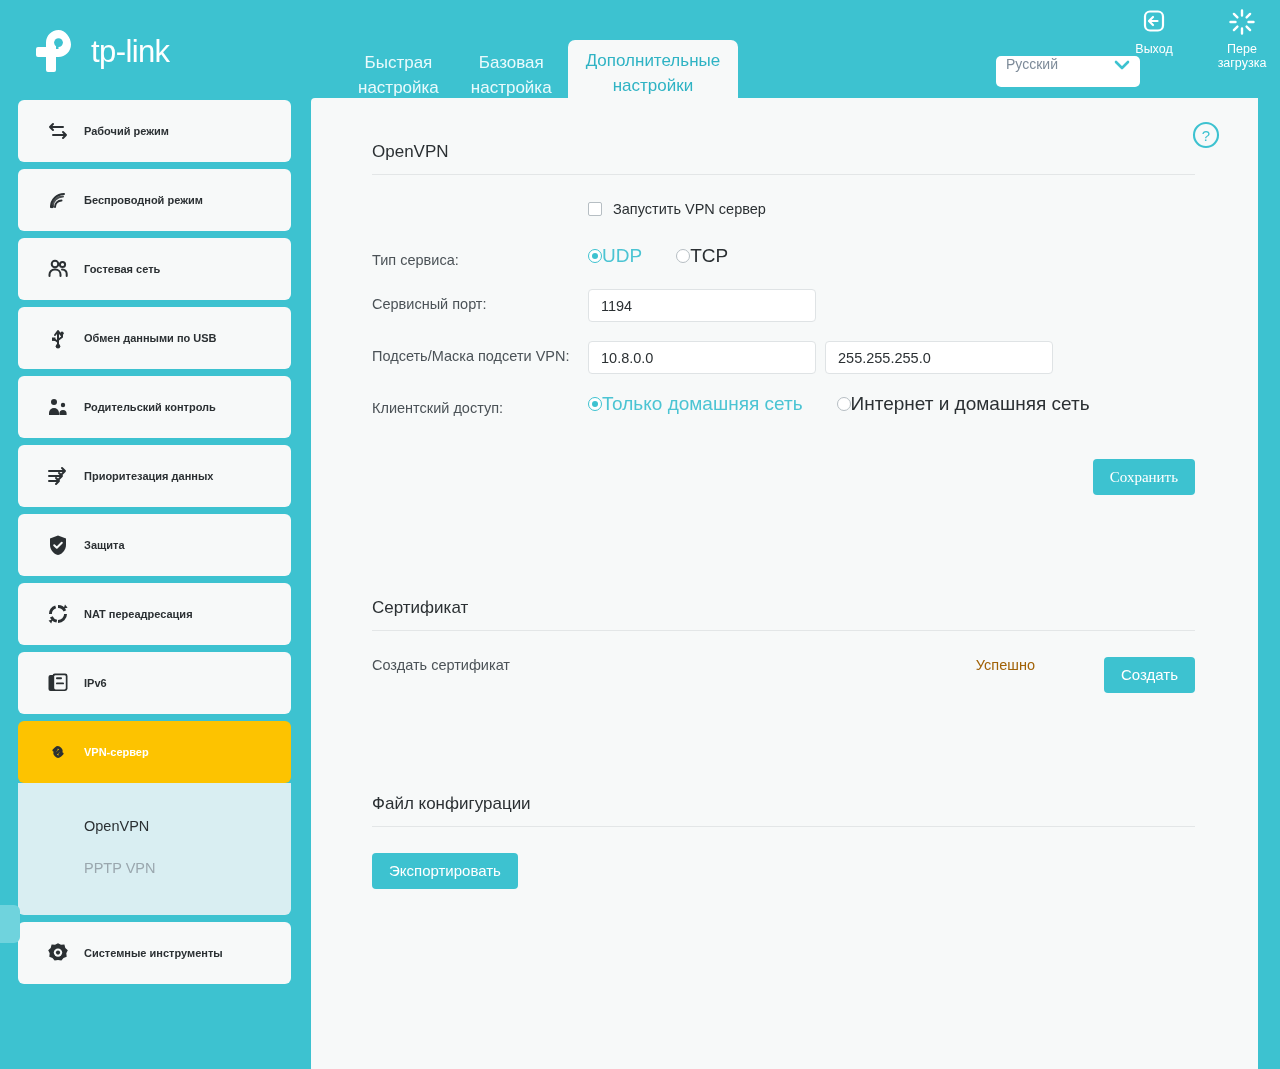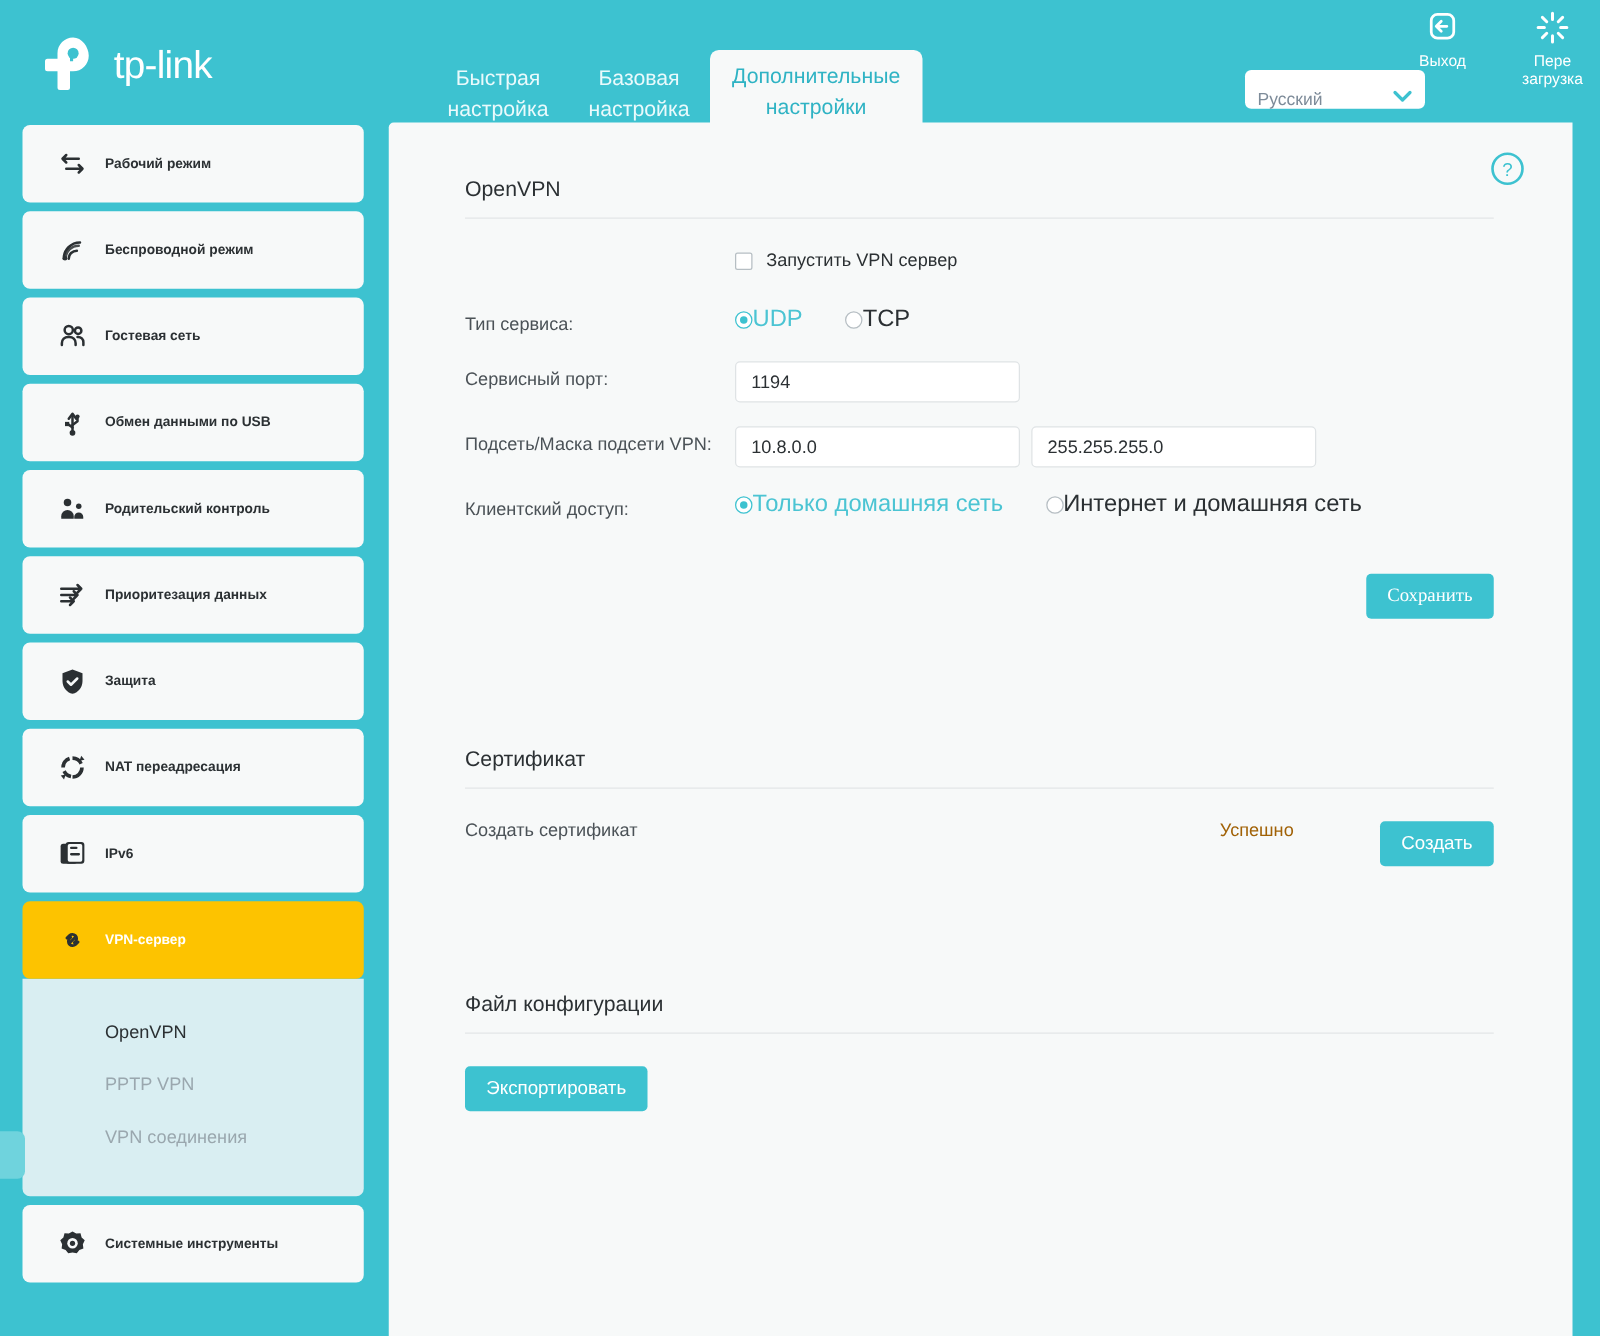--- a/index.html
+++ b/index.html
@@ -32,21 +32,21 @@
   }
 
   .header-right { position: absolute; right: 18px; top: 8px; display: flex; align-items: flex-start; gap: 24px; }
   .hr-btn { width: 64px; text-align: center; color: #ffffff; cursor: pointer; }
   .hr-btn .glyph { display: block; height: 32px; }
   .hr-btn .lbl { display: block; font-size: 12.5px; line-height: 14px; white-space: pre-line; margin-top: 2px; }
 
   .lang-select {
     position: absolute; right: 152px; top: 56px;
     width: 144px; height: 31px; background: #ffffff; border-radius: 5px;
-    display: flex; align-items: flex-end; padding: 0 10px; cursor: pointer;
+    display: flex; align-items: flex-start; padding: 0 10px; cursor: pointer;
   }
   .lang-select .val { font-size: 14px; color: #7d8b99; flex: 1; }
 
   
   .sidebar { position: absolute; left: 18px; top: 100px; width: 273px; }
   .menu-item {
     background: #f7f9f9; border-radius: 6px; margin-bottom: 7px;
     min-height: 62px; display: flex; align-items: center; padding: 8px 10px 8px 28px;
     cursor: pointer; position: relative;
   }
@@ -313,23 +313,20 @@
       </span>
       <span class="mi-label">VPN-сервер</span>
     </div>
 
     <div class="submenu">
       <div class="submenu-item current">
         <span>OpenVPN</span>
       </div>
       <div class="submenu-item">
         <span>PPTP VPN</span>
-      </div>
-      <div class="submenu-item">
-        <span>VPN соединения</span>
       </div>
     </div>
 
     <div class="menu-item">
       <span class="mi-icon">
         <svg width="24" height="24" viewBox="0 0 24 24">
             <path d="M12 2.2l3 1.6 3.4-.2.9 3.3 2.5 2.3-1.5 3.1.4 3.4-3.2 1.2-2.1 2.7-3.4-.6-3.4.6-2.1-2.7-3.2-1.2.4-3.4L2.2 9.2l2.5-2.3.9-3.3 3.4.2z" fill="#2b3033"></path>
             <circle cx="12" cy="11.6" r="4.2" fill="#f7f9f9"></circle>
             <circle cx="12" cy="11.6" r="2.1" fill="#2b3033"></circle>
           </svg>

